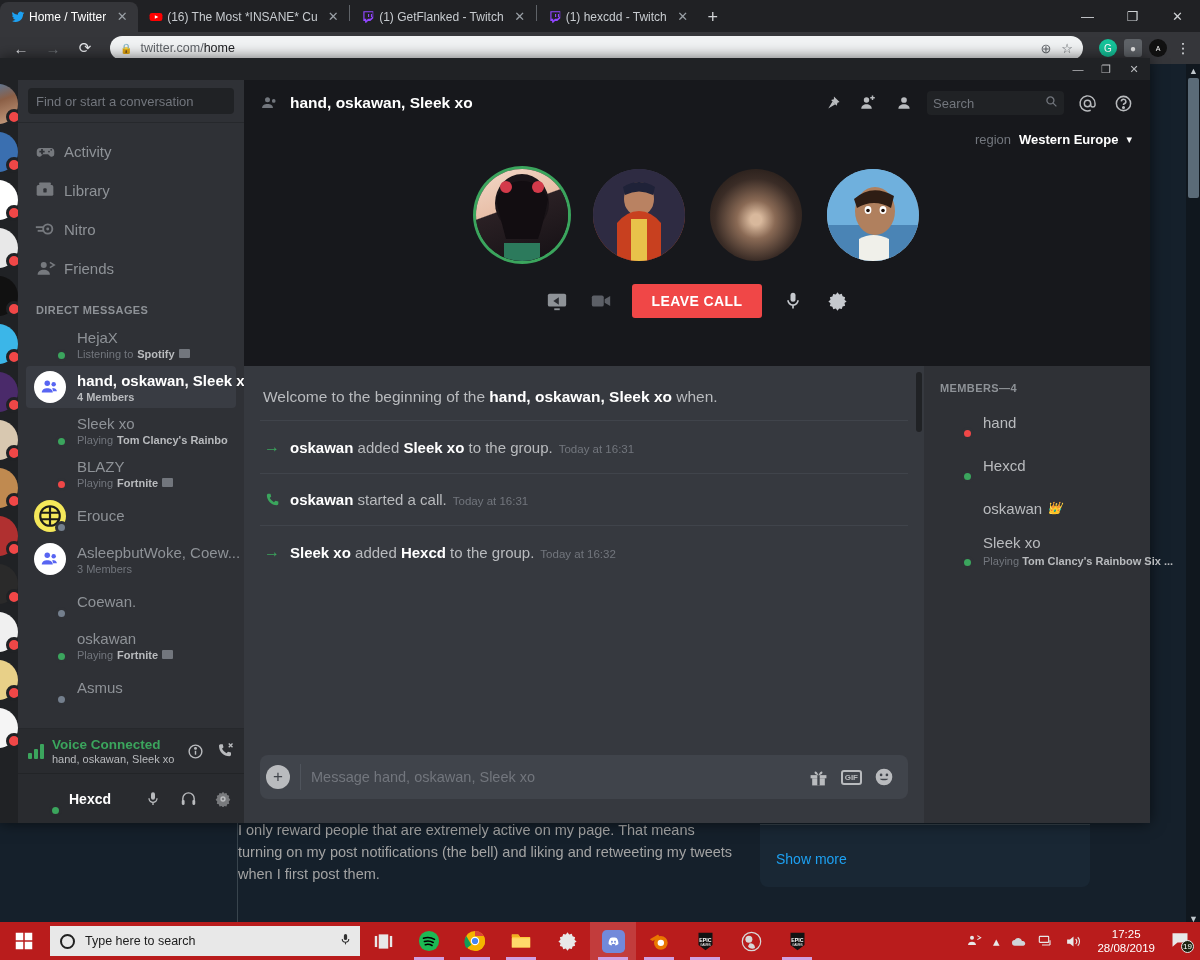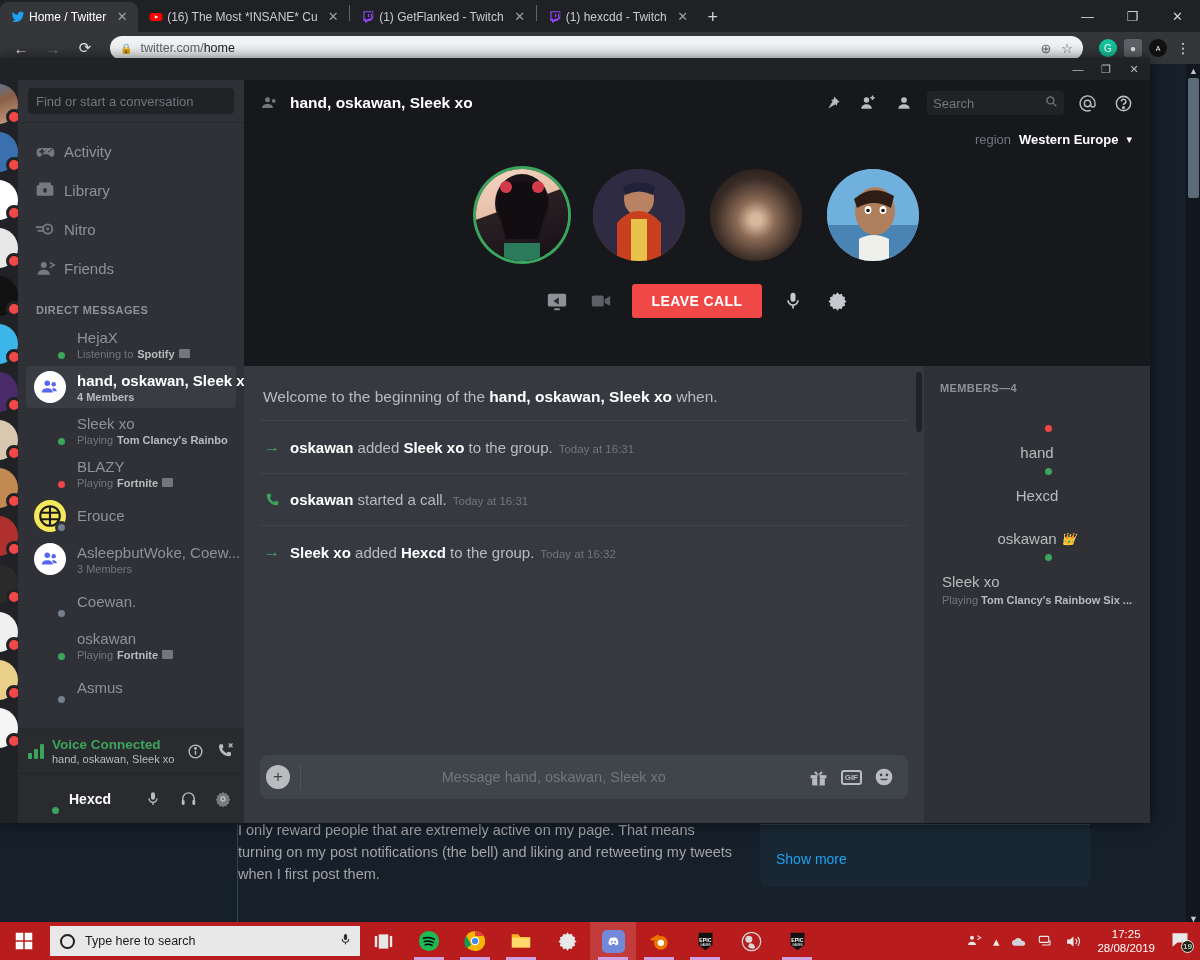--- a/index.html
+++ b/index.html
@@ -230,38 +230,38 @@
   .chat-input-wrap { padding: 0 16px 24px 16px; }
   .chat-input {
     background: #40444b; border-radius: 8px; height: 44px; display:flex; align-items:center;
     padding: 0 12px 0 6px; gap: 10px;
   }
   .ci-plus {
     width: 24px; height: 24px; border-radius: 50%; background: #b9bbbe; color: #40444b;
     display:flex;align-items:center;justify-content:center; font-size:17px; flex:0 0 24px;
   }
   .ci-bar { width:1px; height:26px; background:#4f545c;}
-  .ci-ph { flex: 1; color: #72767d; font-size: 14.5px; text-align: center; }
+  .ci-ph { flex: 1; color: #72767d; font-size: 14.5px; }
   .ci-icon { color:#b9bbbe; width:24px;height:24px;display:flex;align-items:center;justify-content:center;}
   .gifbox { border:2px solid #b9bbbe; border-radius:3px; font-size:8px;font-weight:bold;color:#b9bbbe;padding:1px 2px; line-height:9px;}
 
   .chat-scrollbar { position:absolute; right:2px; top:6px; width:6px; height:96%; }
   .chat-thumb { width:6px; background:#202225; border-radius:3px; height:60px; }
 
   
   .dc-members {
     width: 226px; flex: 0 0 226px; background: #2f3136; padding-top: 16px;
   }
   .mem-header {
     color: #8e9297; font-size: 11px; font-weight: bold; letter-spacing:.4px;
     padding: 0 0 6px 16px;
   }
   .mem-item {
     height: 42px; display: flex; align-items: center; gap: 11px; margin: 1px 8px;
-    padding: 0 8px; border-radius: 4px; flex-direction: column;
+    padding: 0 8px; border-radius: 4px;
   }
   .mem-av { width: 32px; height:32px; border-radius:50%; position:relative; flex:0 0 32px;}
   .mem-av .inner { width:32px;height:32px;border-radius:50%;overflow:hidden;}
   .mem-av .st { position:absolute; right:-2px;bottom:-2px;width:13px;height:13px;border-radius:50%;border:3px solid #2f3136;}
   .mem-txt { min-width:0; }
   .mem-name { color:#b9bbbe; font-size:15px; display:flex; align-items:center; gap:5px; white-space:nowrap;}
   .mem-sub { color:#72767d; font-size:11px; white-space:nowrap; overflow:hidden; text-overflow:ellipsis; max-width:145px; margin-top:1px;}
   .mem-sub b { color:#b9bbbe; }
   .crown { color:#faa81a; font-size:12px; }
 

